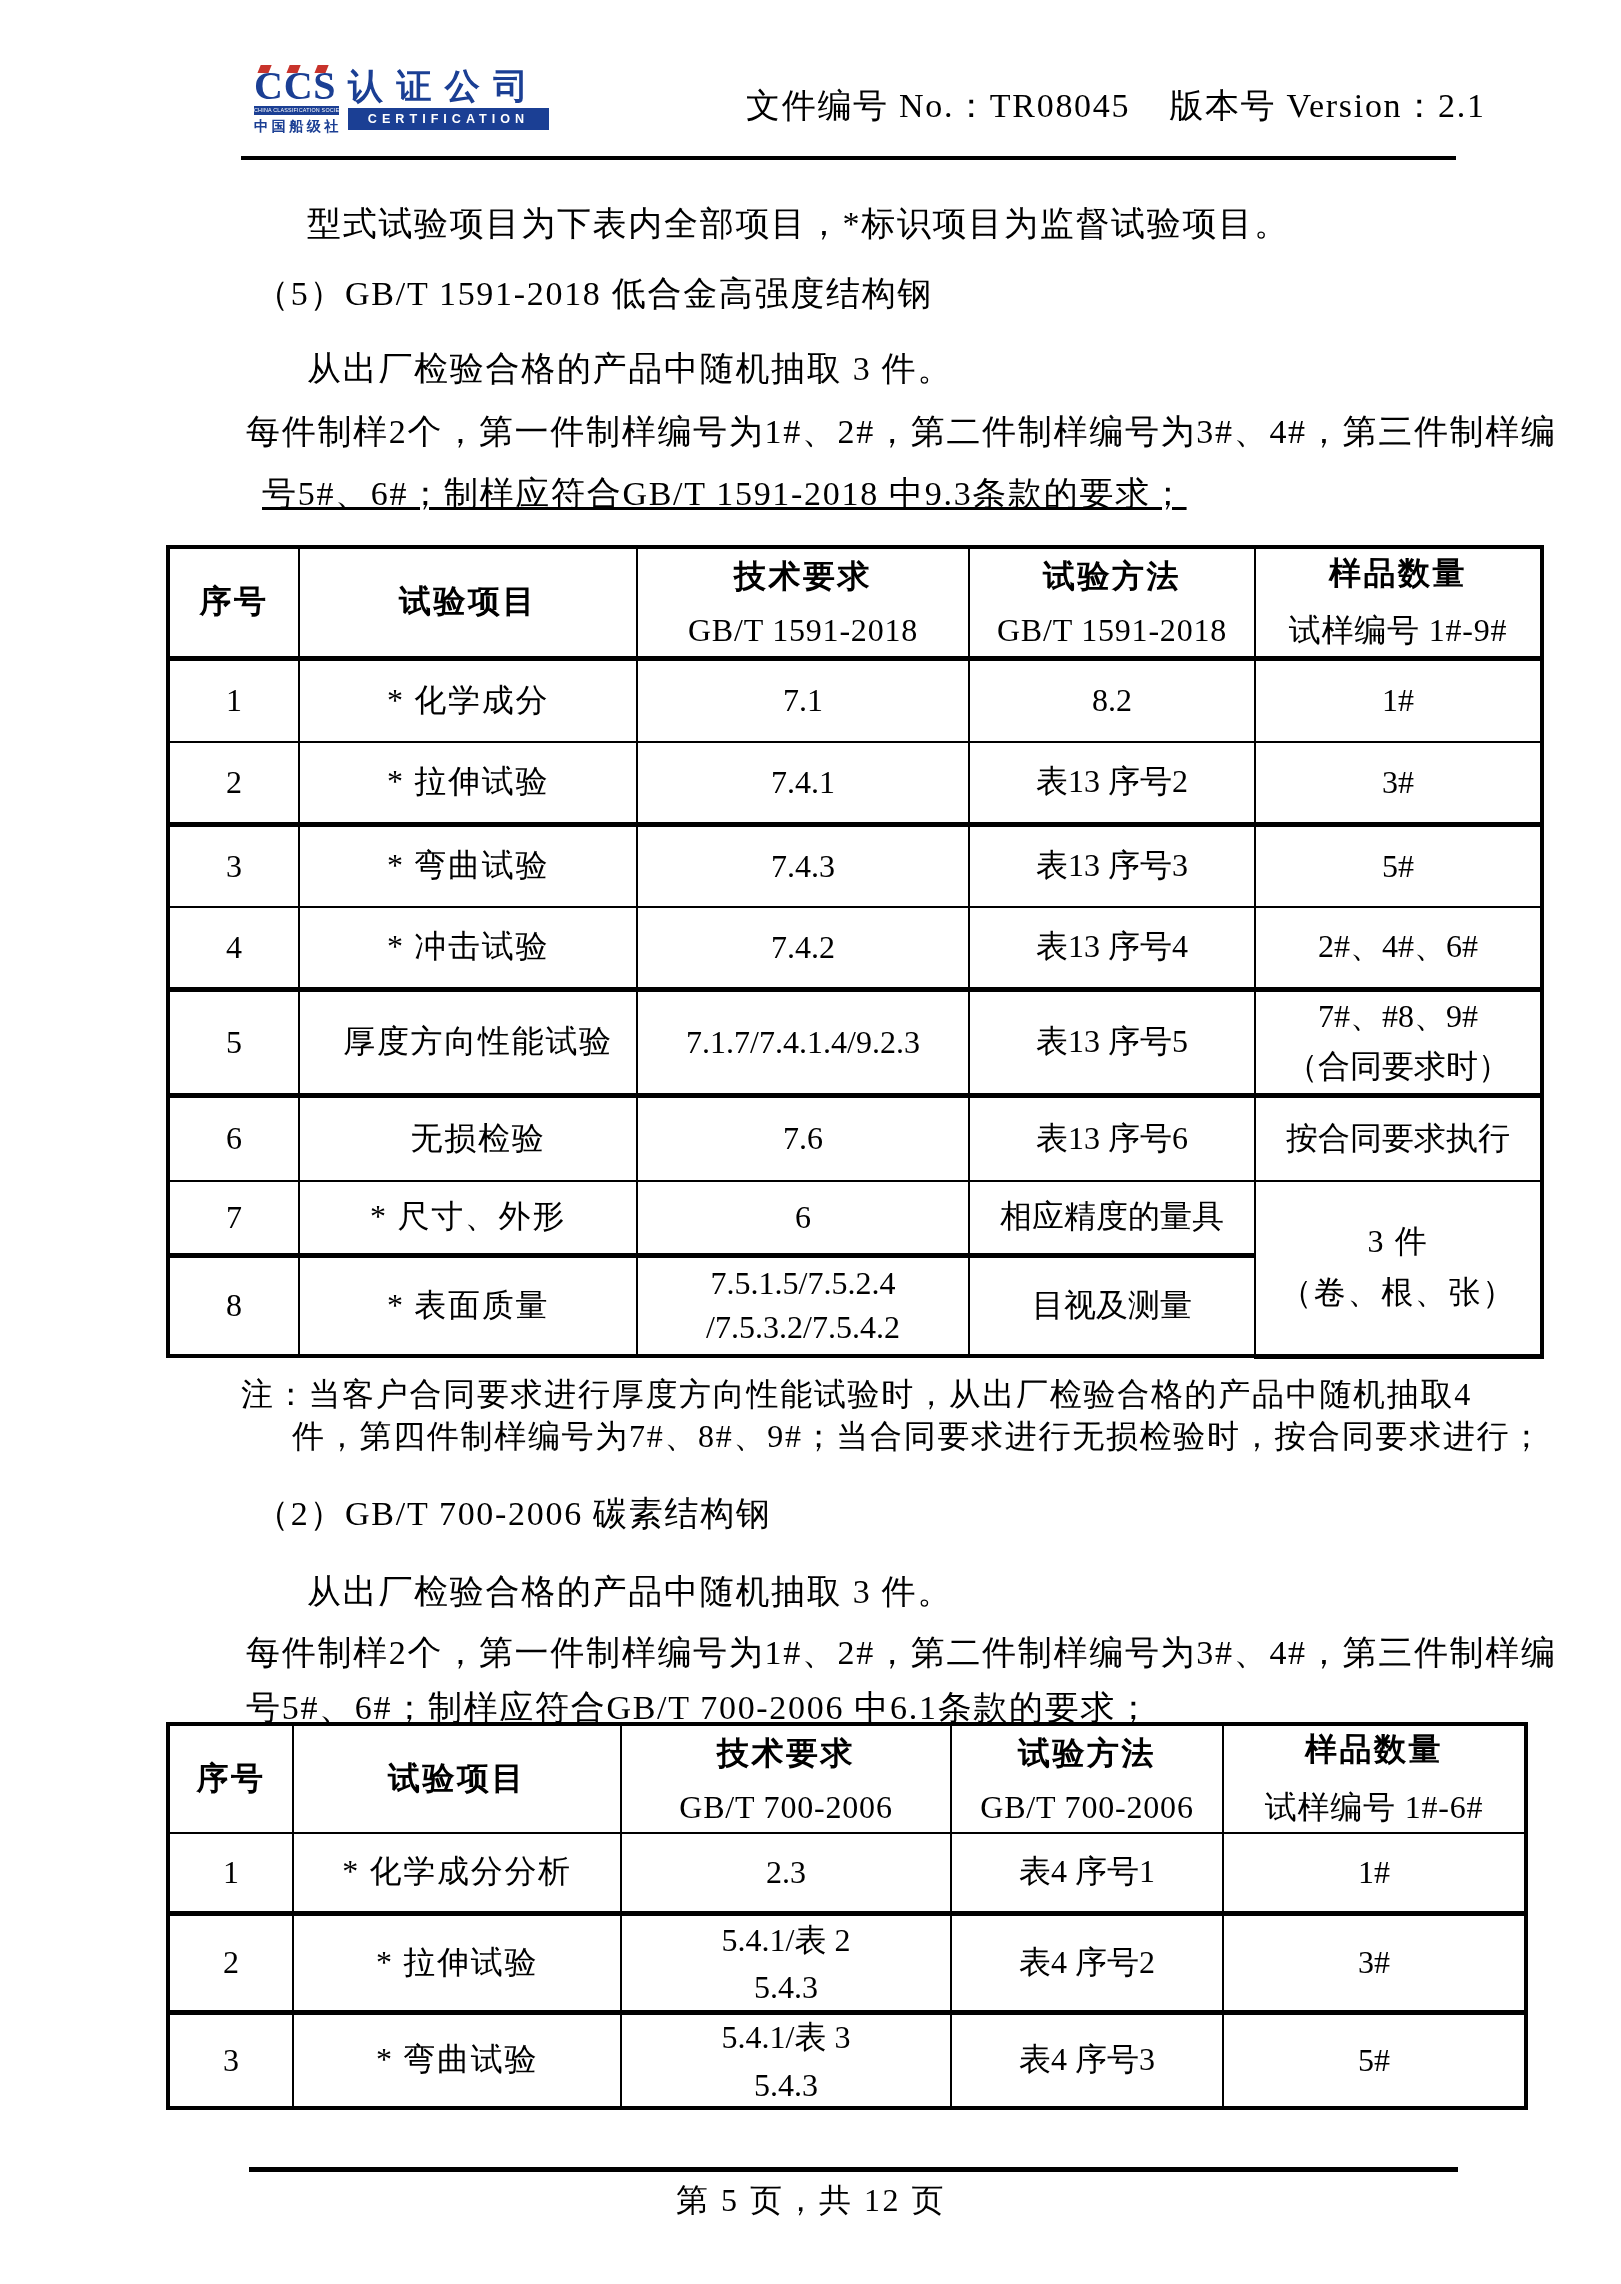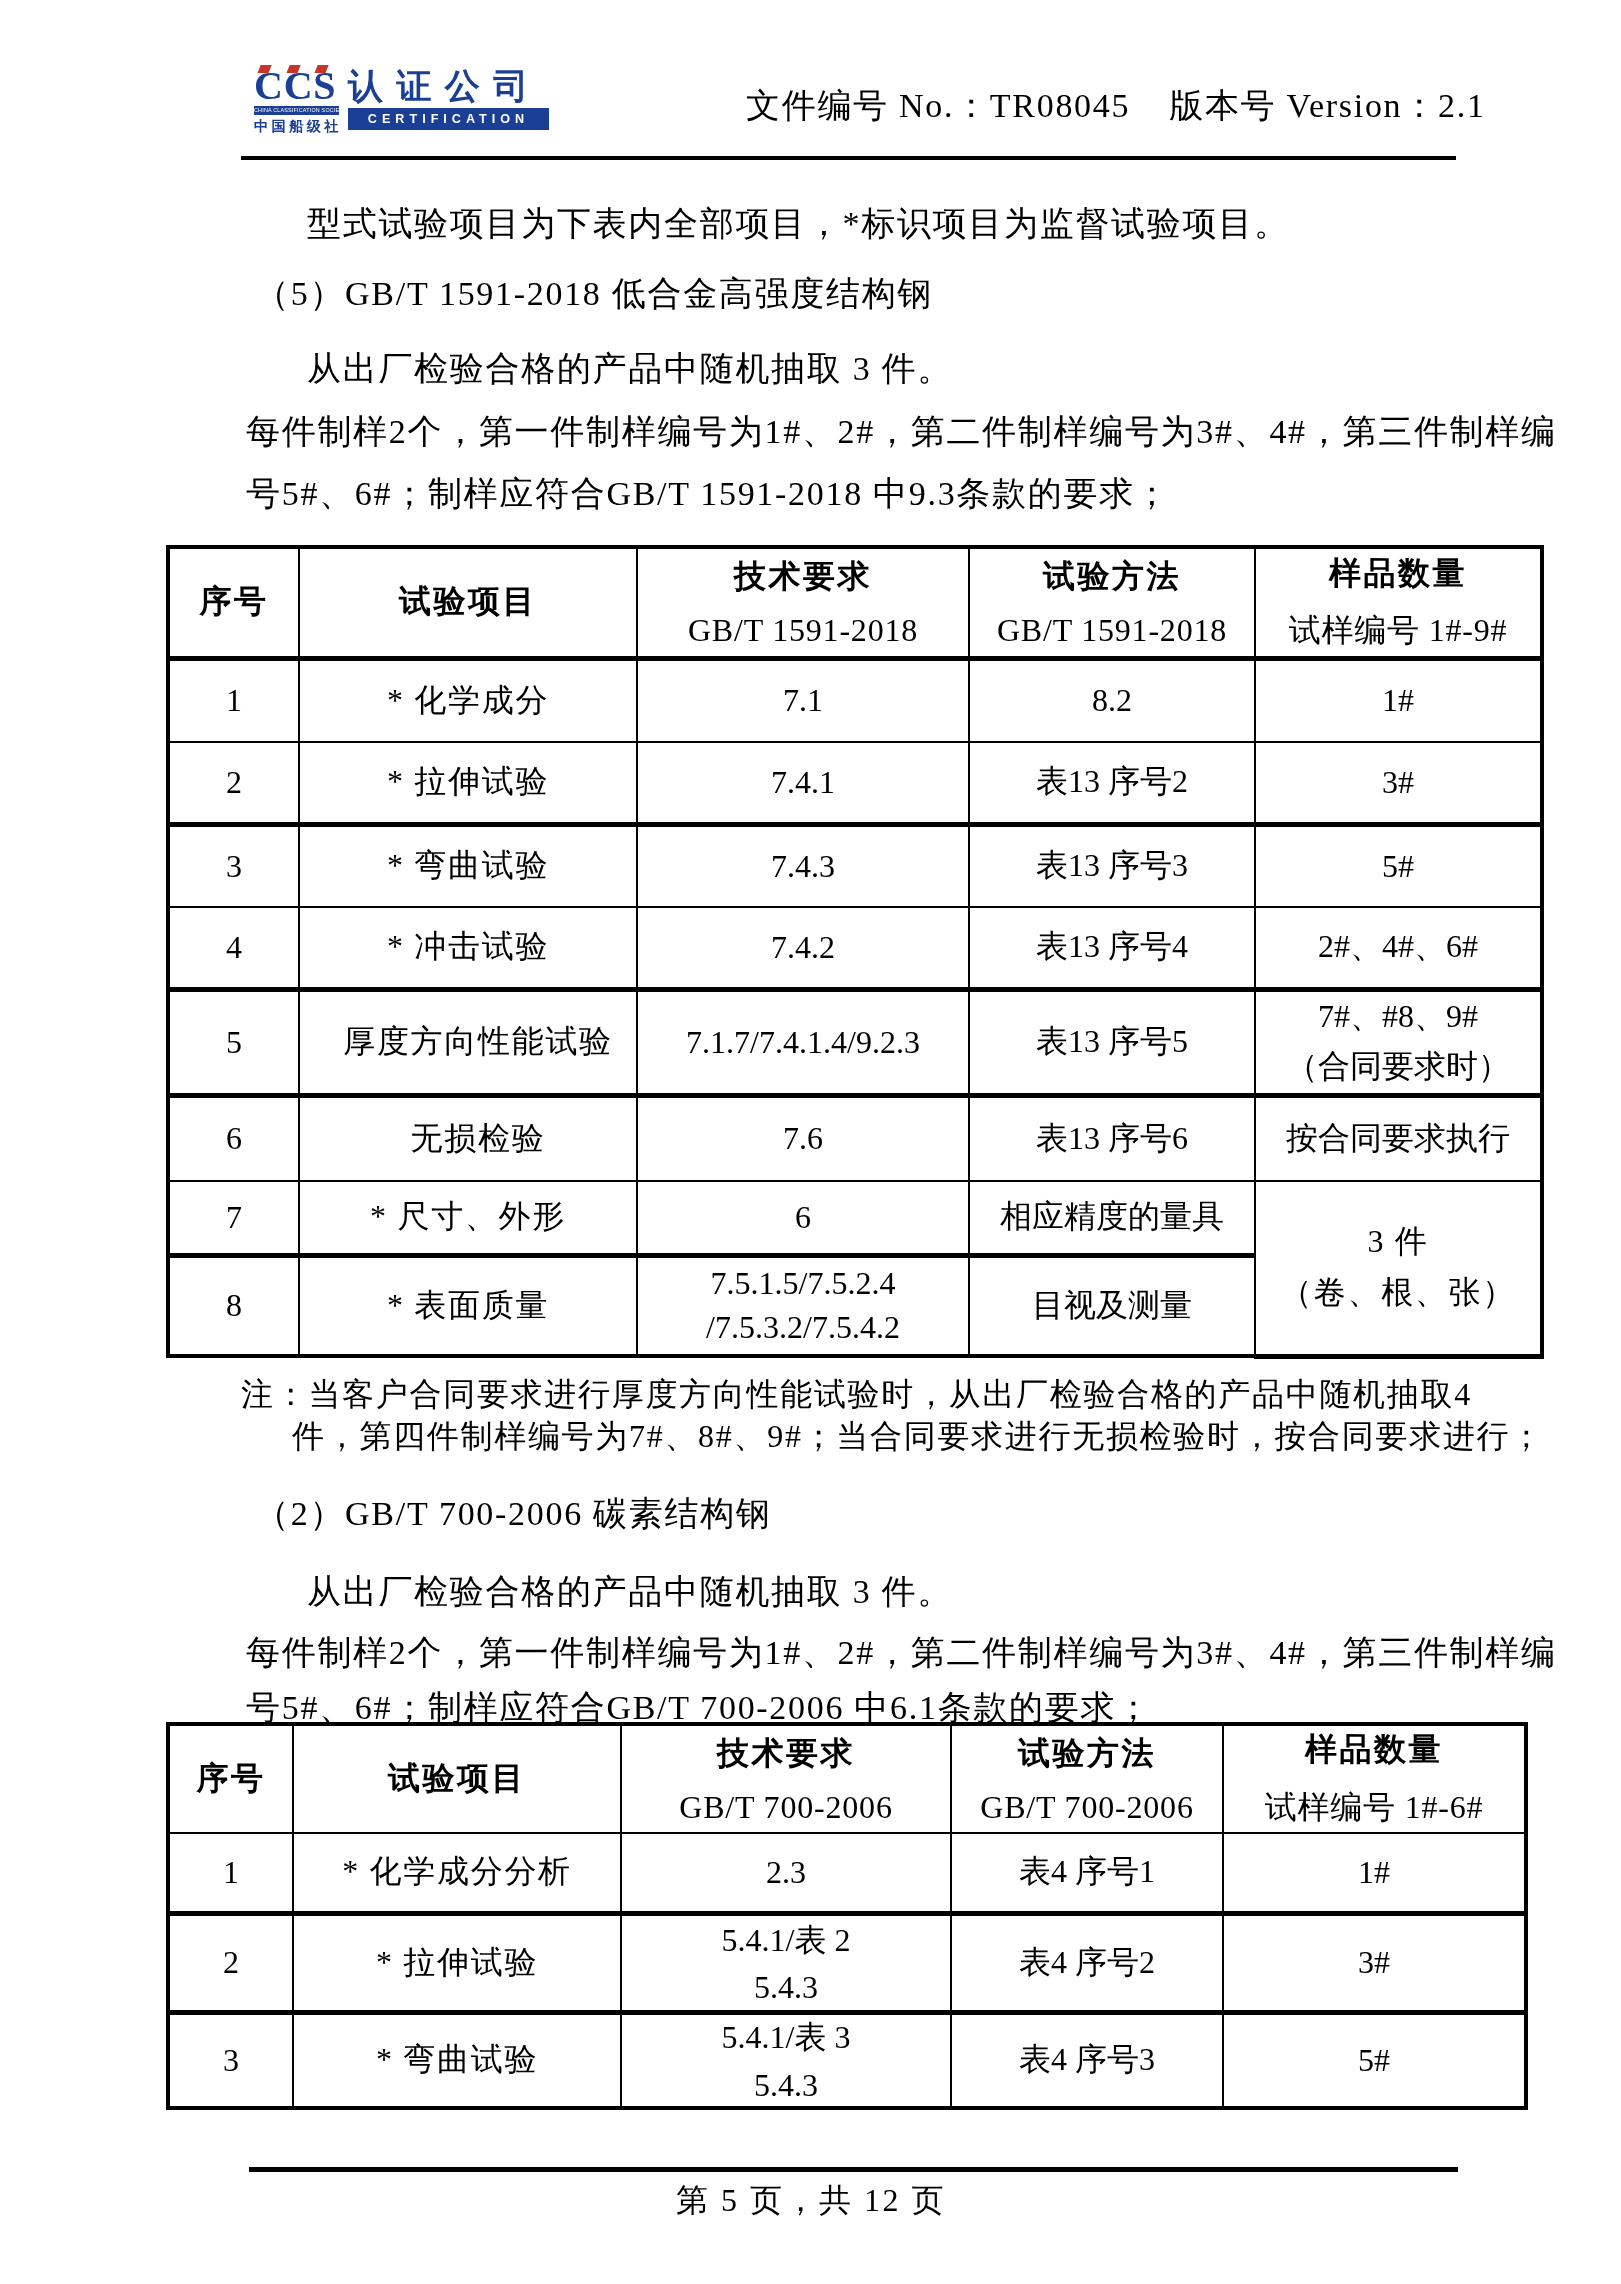--- a/index.html
+++ b/index.html
@@ -109,21 +109,21 @@
 
   <div class="doc-line">
     <span>文件编号 No.：TR08045</span><span class="gap"></span><span>版本号 Version：2.1</span>
   </div>
   <div class="rule header-rule"></div>
 
   <div class="para" style="left:307px;top:204px;">型式试验项目为下表内全部项目，*标识项目为监督试验项目。</div>
   <div class="para" style="left:255px;top:274px;">（5）GB/T 1591-2018 低合金高强度结构钢</div>
   <div class="para" style="left:307px;top:349px;">从出厂检验合格的产品中随机抽取 3 件。</div>
   <div class="para" style="left:246px;top:412px;">每件制样2个，第一件制样编号为1#、2#，第二件制样编号为3#、4#，第三件制样编</div>
-  <div class="para" style="left:246px;top:474px;">号5#、6#；制样应符合GB/T 1591-2018 中9.3条款的要求；</div>
+  <div class="para" style="left:262px;top:474px;text-decoration:underline;">号5#、6#；制样应符合GB/T 1591-2018 中9.3条款的要求；</div>
 
   <table class="doc" style="left:166px;top:545px;width:1373px;">
     <colgroup>
         <col style="width:131px">
         <col style="width:338px">
         <col style="width:332px">
         <col style="width:286px">
         <col style="width:287px">
       </colgroup>
     <tbody>

